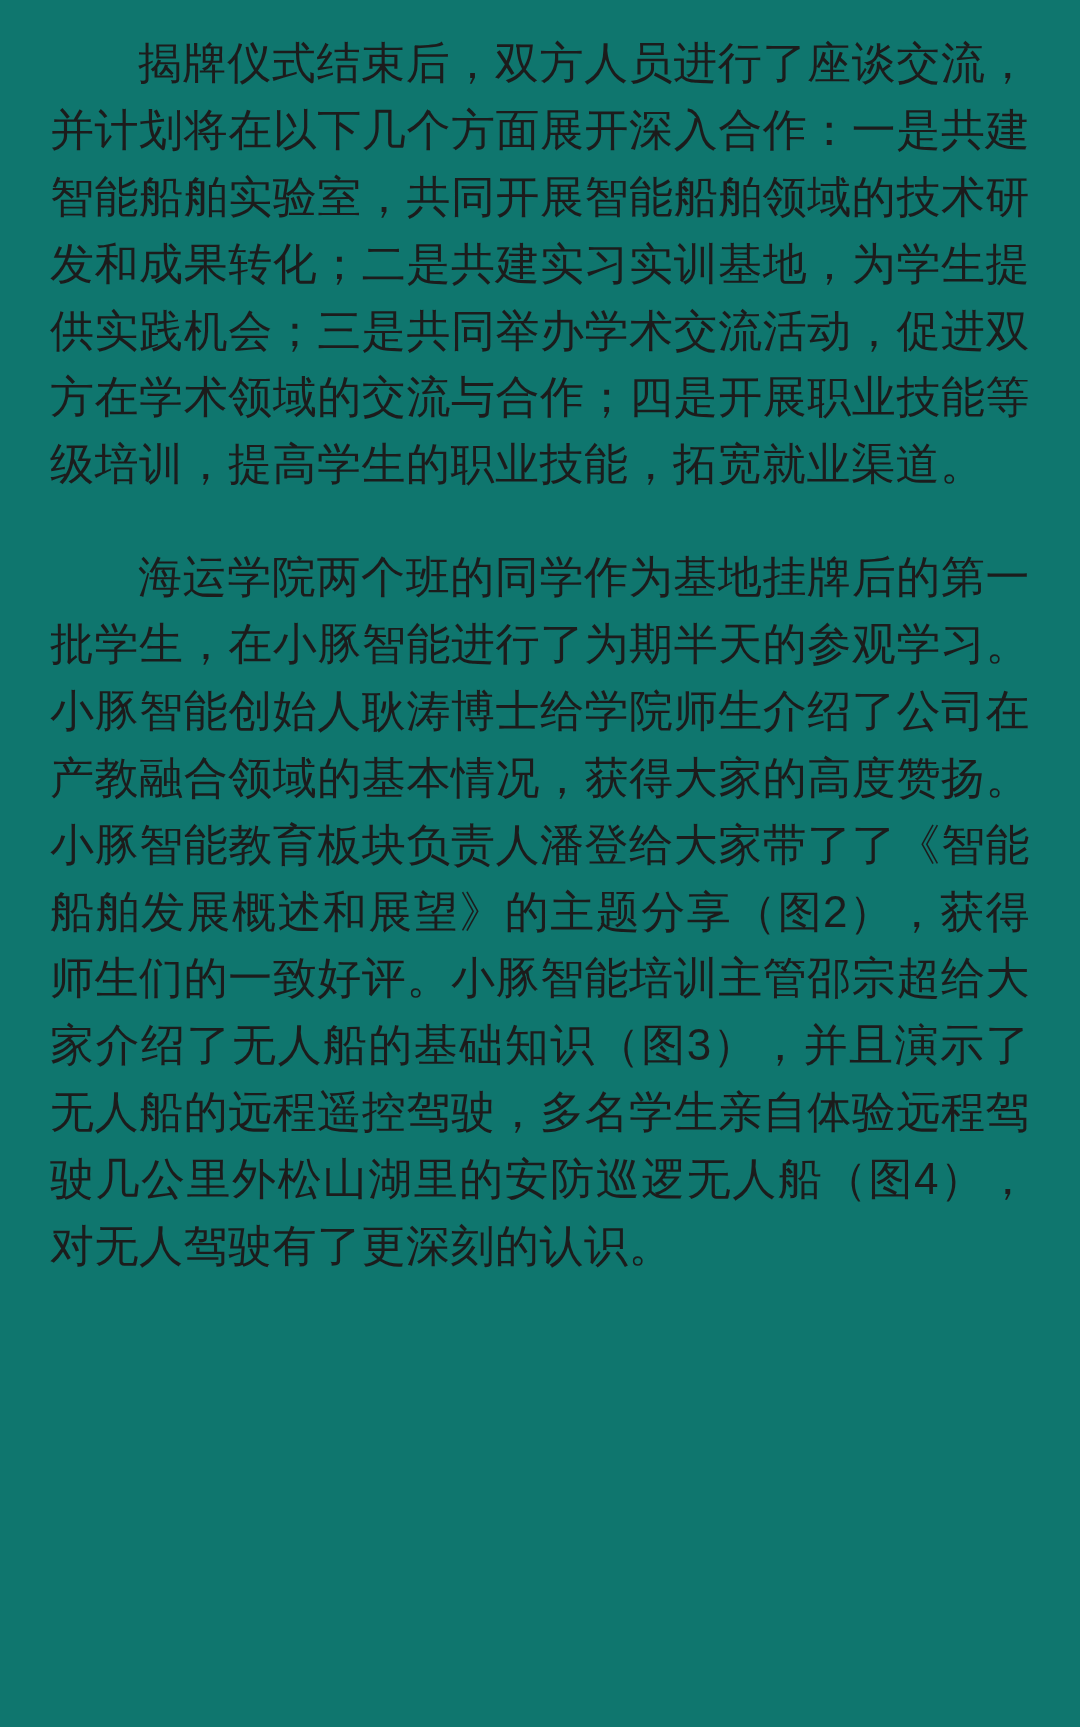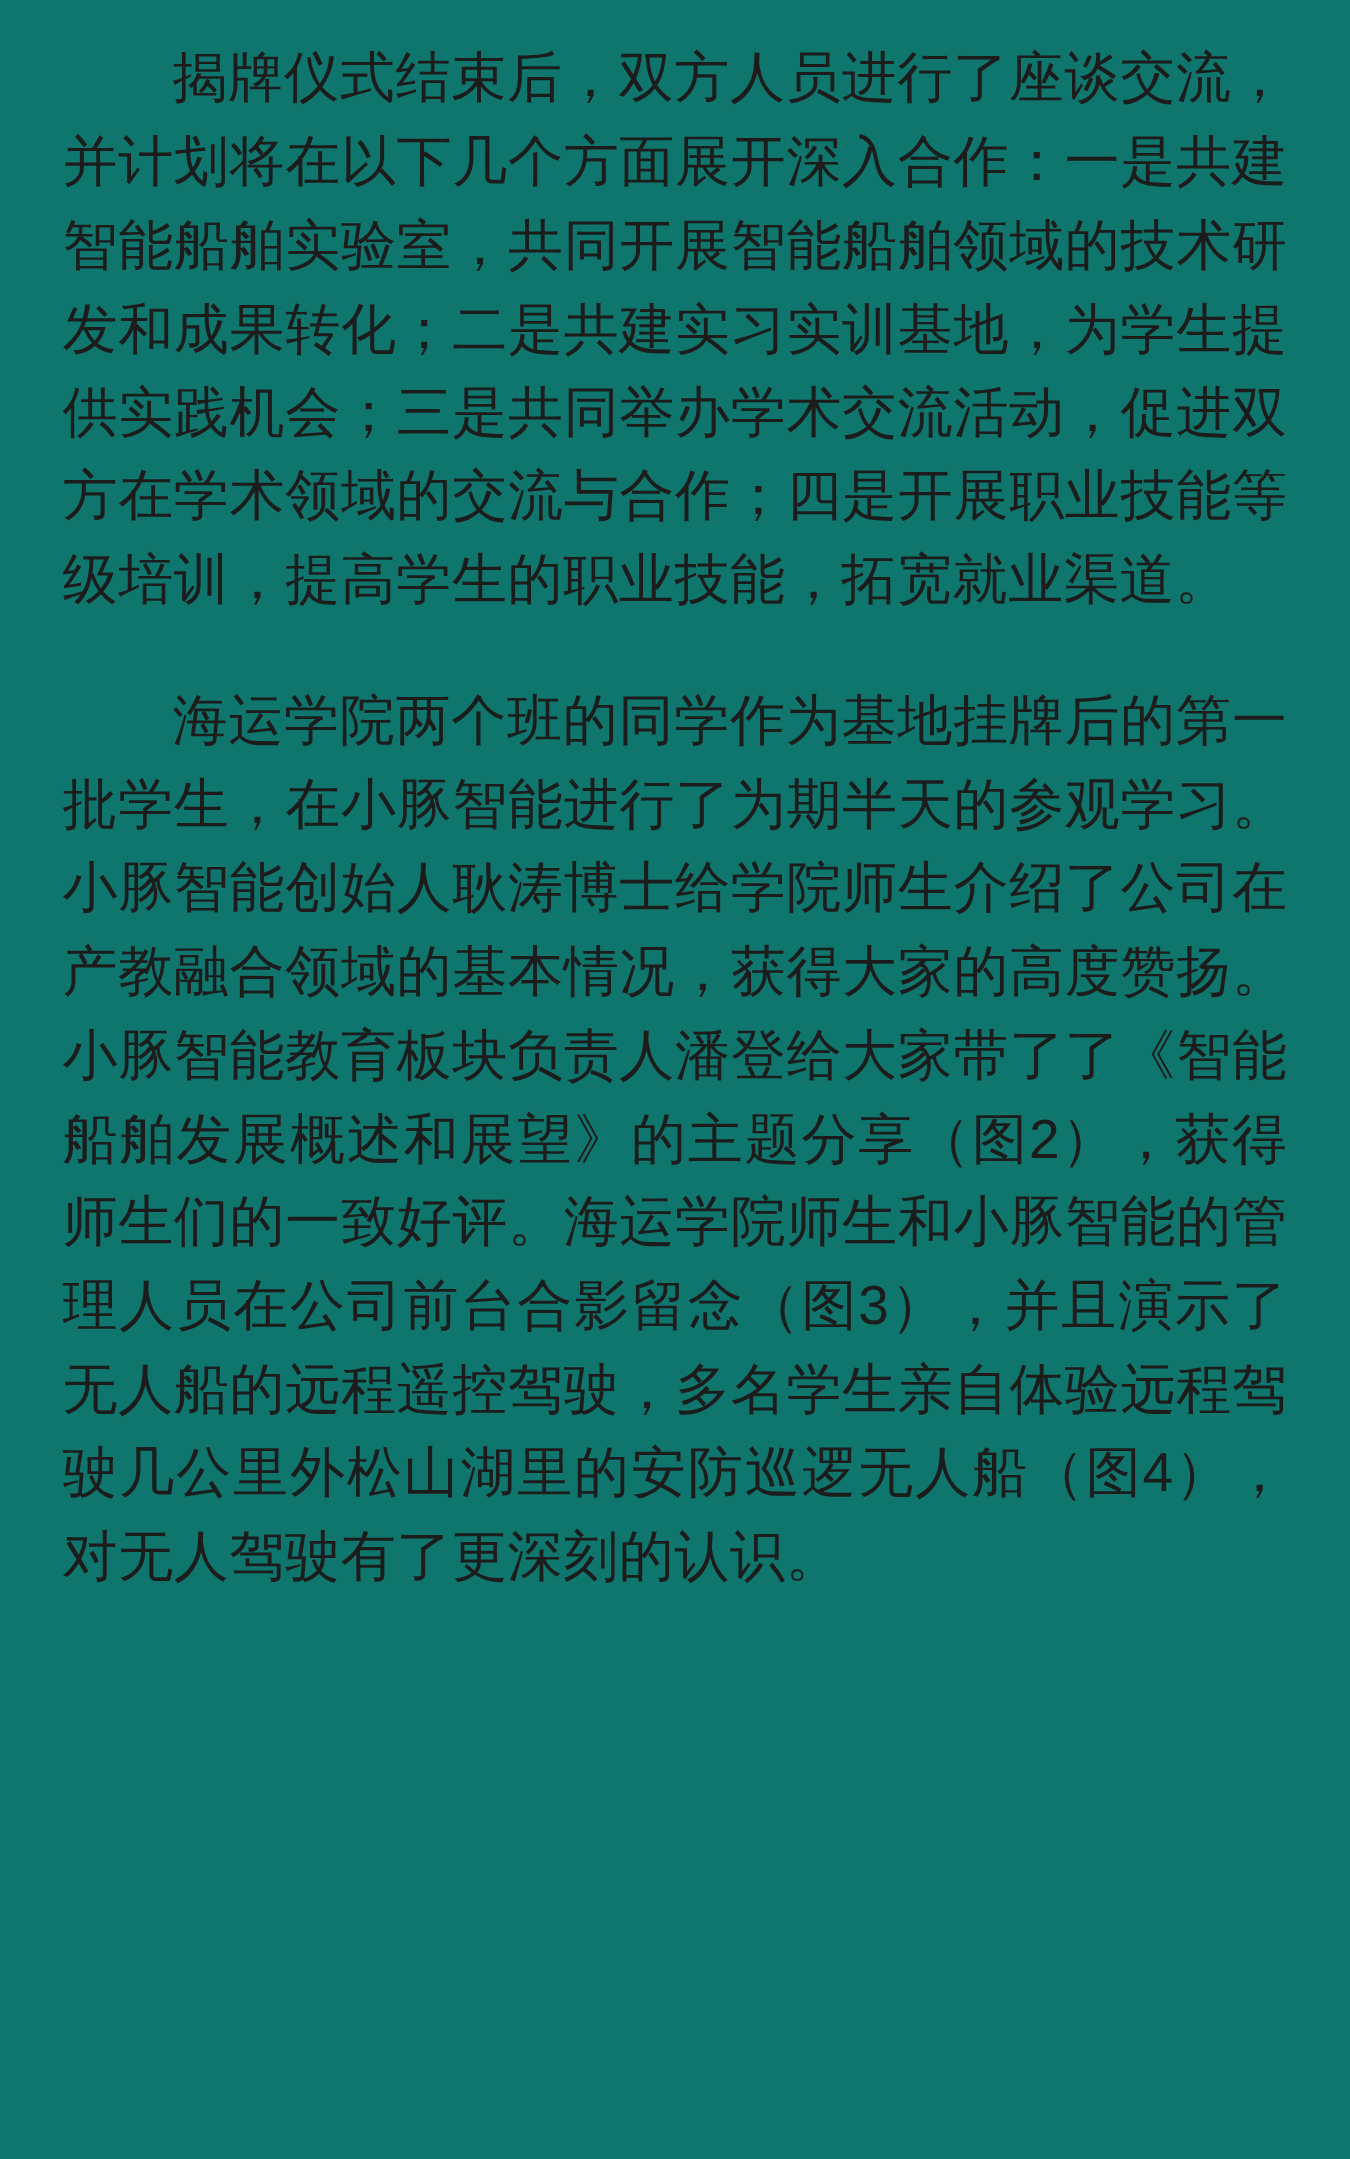--- a/index.html
+++ b/index.html
@@ -38,15 +38,15 @@
   .paragraph:last-child {
     margin-bottom: 0;
   }
 </style>
 </head>
 <body>
 
 <div class="page">
   <div class="article-body">
     <p class="paragraph">揭牌仪式结束后，双方人员进行了座谈交流，并计划将在以下几个方面展开深入合作：一是共建智能船舶实验室，共同开展智能船舶领域的技术研发和成果转化；二是共建实习实训基地，为学生提供实践机会；三是共同举办学术交流活动，促进双方在学术领域的交流与合作；四是开展职业技能等级培训，提高学生的职业技能，拓宽就业渠道。</p>
-    <p class="paragraph">海运学院两个班的同学作为基地挂牌后的第一批学生，在小豚智能进行了为期半天的参观学习。小豚智能创始人耿涛博士给学院师生介绍了公司在产教融合领域的基本情况，获得大家的高度赞扬。小豚智能教育板块负责人潘登给大家带了了《智能船舶发展概述和展望》的主题分享（图2），获得师生们的一致好评。海运学院师生和小豚智能的管理人员在公司前台合影留念（图3），并且演示了无人船的远程遥控驾驶，多名学生亲自体验远程驾驶几公里外松山湖里的安防巡逻无人船（图4），对无人驾驶有了更深刻的认识。</p>
+    <p class="paragraph">海运学院两个班的同学作为基地挂牌后的第一批学生，在小豚智能进行了为期半天的参观学习。小豚智能创始人耿涛博士给学院师生介绍了公司在产教融合领域的基本情况，获得大家的高度赞扬。小豚智能教育板块负责人潘登给大家带了了《智能船舶发展概述和展望》的主题分享（图2），获得师生们的一致好评。小豚智能培训主管邵宗超给大家介绍了无人船的基础知识（图3），并且演示了无人船的远程遥控驾驶，多名学生亲自体验远程驾驶几公里外松山湖里的安防巡逻无人船（图4），对无人驾驶有了更深刻的认识。</p>
   </div>
 </div>
 
 </body></html>

